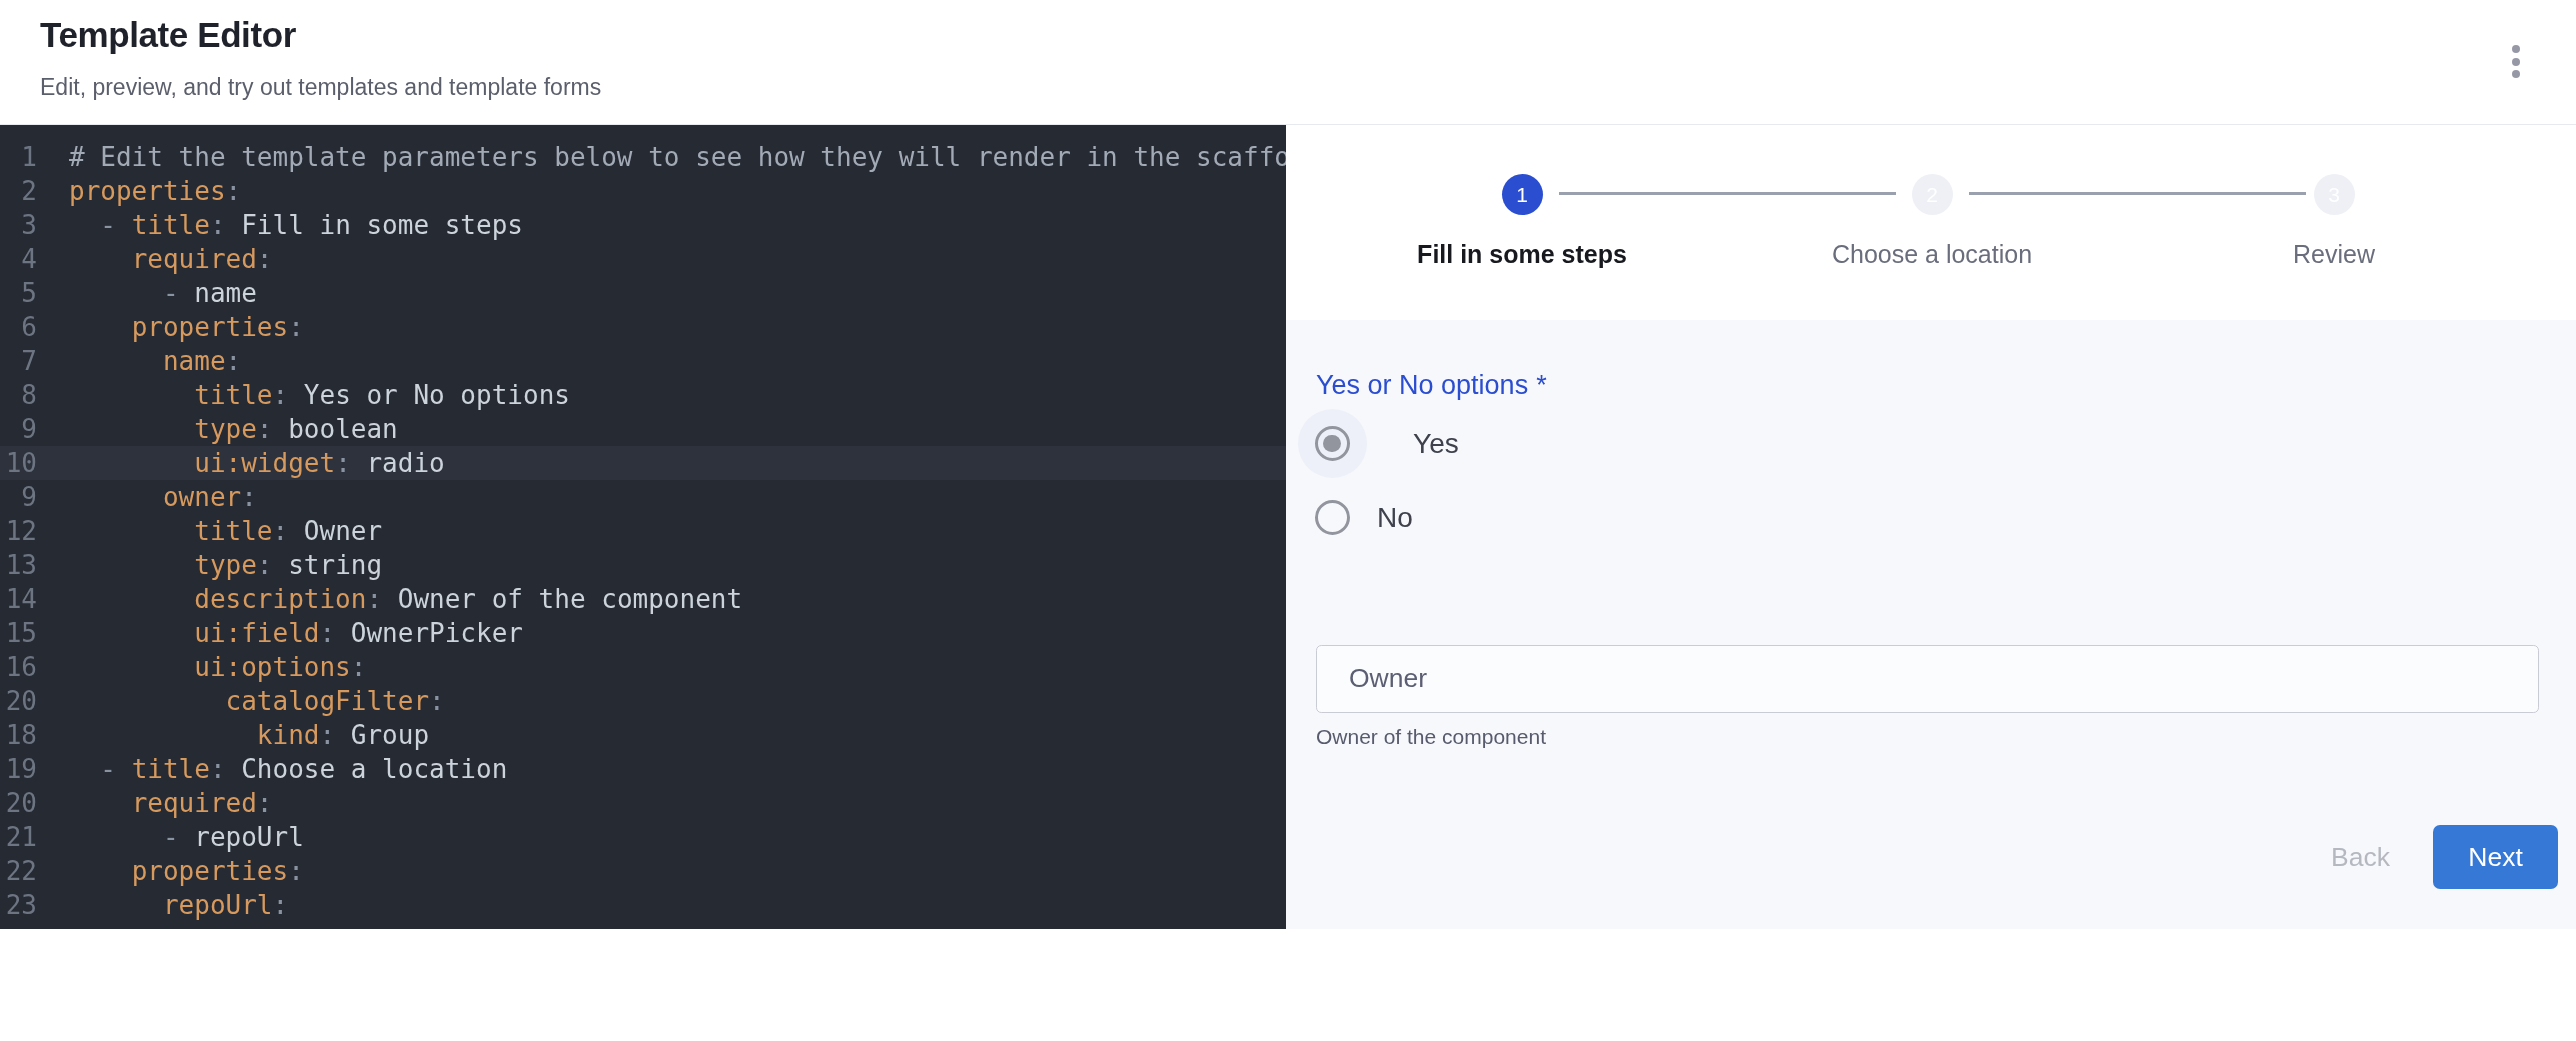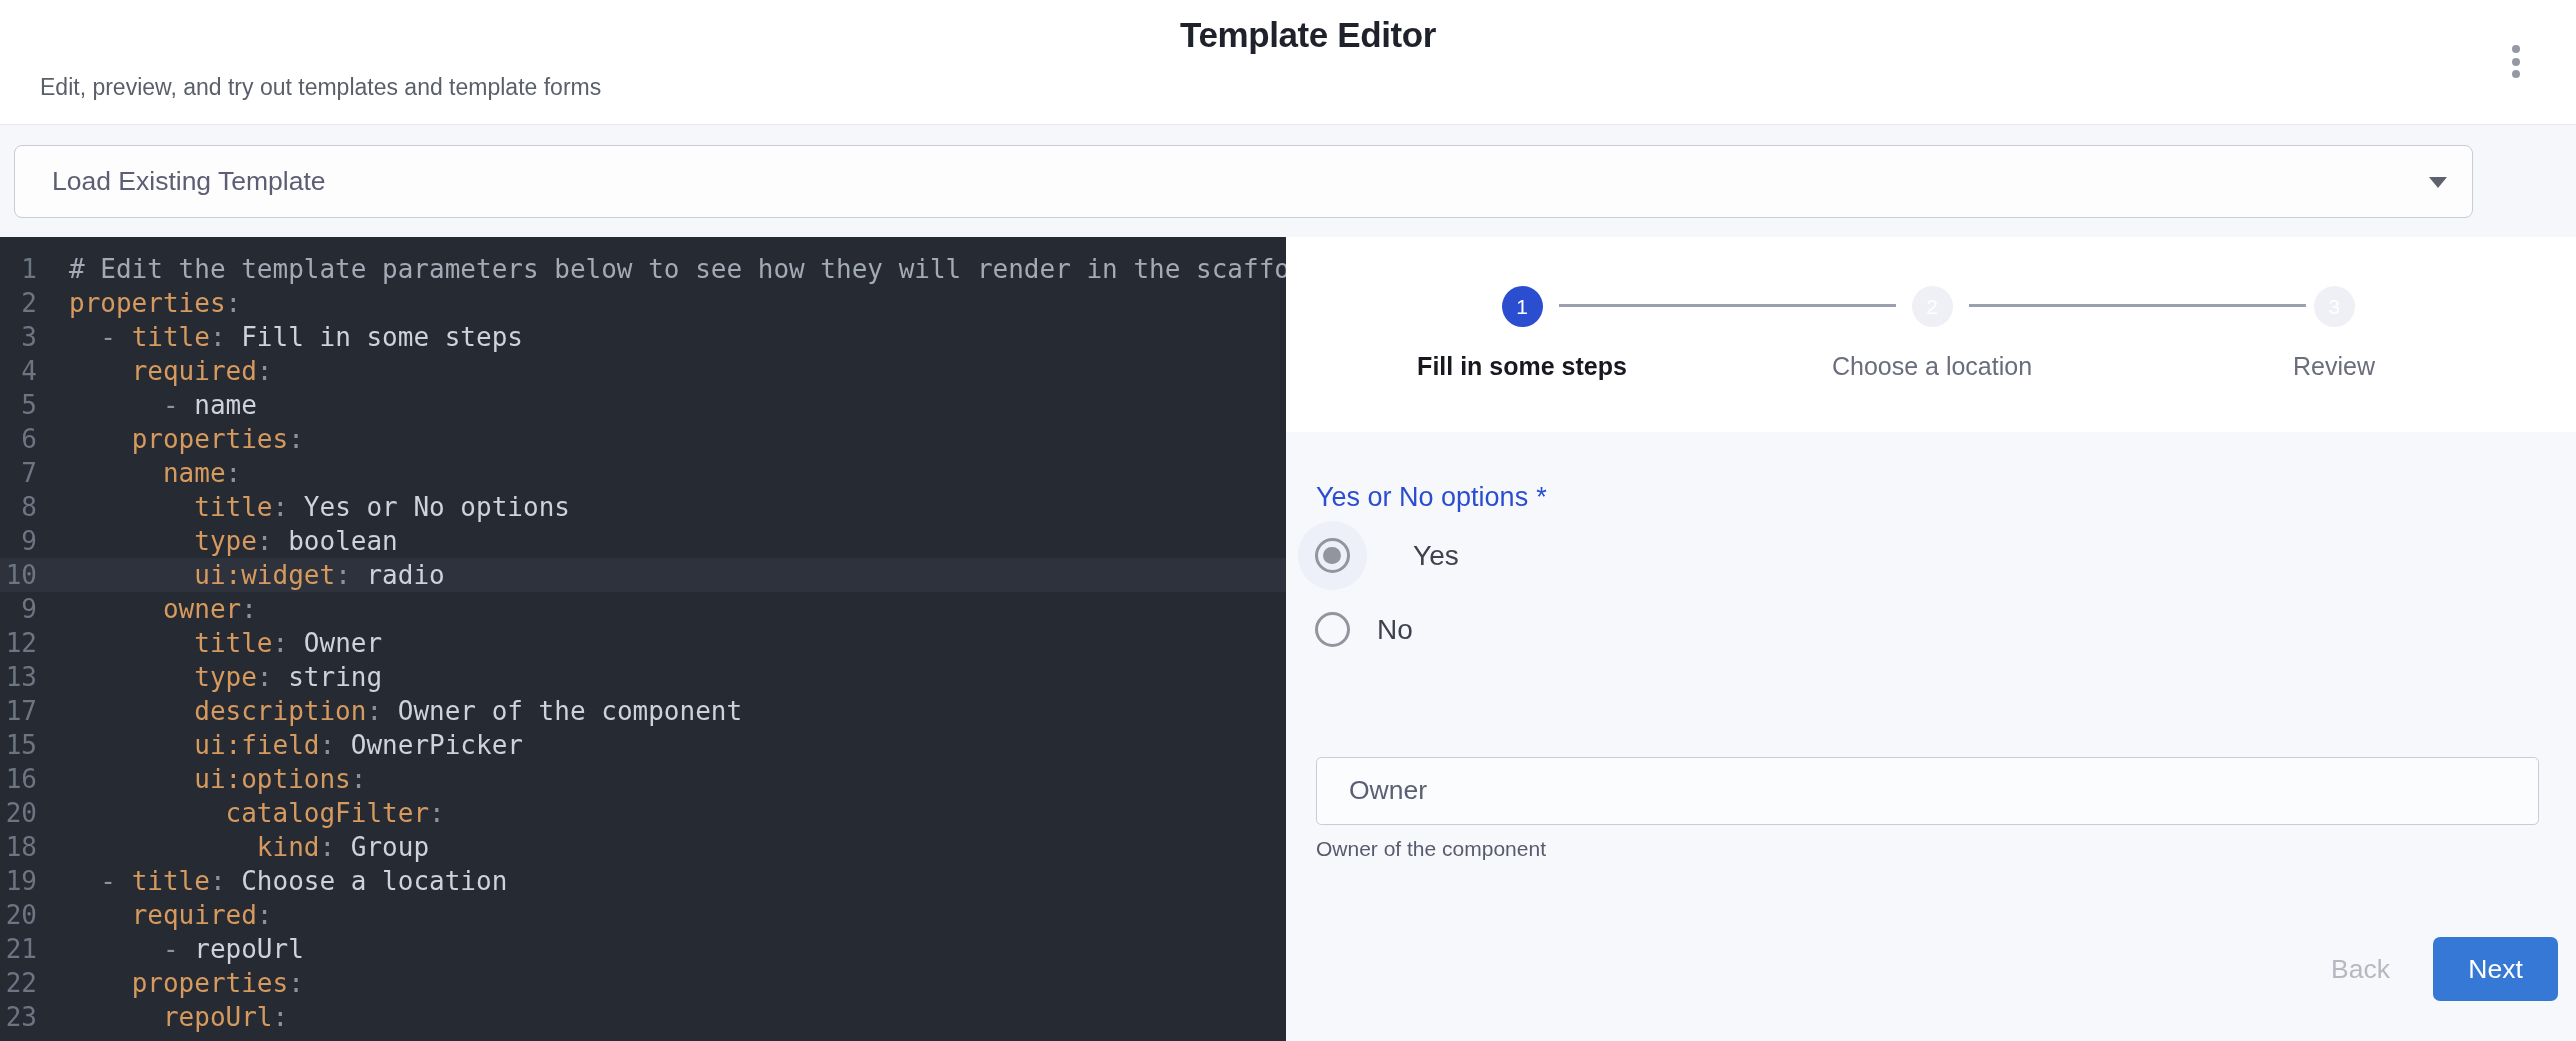--- a/index.html
+++ b/index.html
@@ -14,21 +14,21 @@
     --step-label-active:#17191f; --step-label-inactive:#696d7c;
   }
   *{box-sizing:border-box; margin:0; padding:0;}
   html,body{background:#fff;}
   .page{
     position:relative; width:2576px; height:1041px; overflow:hidden; background:#fff;
     font-family:"Liberation Sans", sans-serif;
   }
   
   .header{position:relative; height:125px; background:#fff; border-bottom:1.8px solid var(--divider); padding:14px 0 0 40px;}
-  .header h1{font-size:35px; line-height:41px; font-weight:700; color:var(--text-dark); letter-spacing:-0.4px;text-align:center;}
+  .header h1{font-size:35px; line-height:41px; font-weight:700; color:var(--text-dark); letter-spacing:-0.4px;}
   .header .subtitle{margin-top:18.6px; font-size:23px; color:var(--text-gray);}
   .kebab{position:absolute; top:44px; right:44px; width:32px; height:35px; background:none; border:none; cursor:pointer;
          display:flex; flex-direction:column; align-items:center; justify-content:center; gap:4.4px;}
   .kebab i{width:8px; height:8px; border-radius:50%; background:#9698a6; display:block;}
   
   .toolbar{position:relative; height:112px; background:var(--band-bg);}
   .select{position:absolute; left:14px; top:20.3px; width:2459px; height:73px; background:#fdfdfe;
           border:1.8px solid var(--border); border-radius:8px; cursor:pointer;}
   .select-label{position:absolute; left:37px; top:0; line-height:71px; font-size:26.5px; color:var(--label-gray);}
   .caret{position:absolute; right:25px; top:31px; width:0; height:0;
@@ -87,49 +87,37 @@
   <div class="header">
     <h1>Template Editor</h1>
     <p class="subtitle">Edit, preview, and try out templates and template forms</p>
     <button class="kebab">
       <i></i>
       <i></i>
       <i></i>
     </button>
   </div>
 
-  <div class="toolbar">
-    <div class="select">
-      <span class="select-label">Load Existing Template</span>
-      <span class="caret"></span>
-    </div>
-    <button class="close-btn">
-      <svg width="39" height="39" viewBox="0 0 44 44">
-        <line x1="8" y1="8" x2="36" y2="36" stroke="#9a9caa" stroke-width="4"></line>
-        <line x1="36" y1="8" x2="8" y2="36" stroke="#9a9caa" stroke-width="4"></line>
-      </svg>
-    </button>
-  </div>
 
   <div class="main">
     <div class="editor" id="editor">
         <div class="code-line"><span class="ln">1</span><span class="code"><span class="tok-comment"># Edit the template parameters below to see how they will render in the scaffolder form</span></span></div>
         <div class="code-line"><span class="ln">2</span><span class="code"><span class="tok-key">properties</span><span class="tok-punct">:</span></span></div>
         <div class="code-line"><span class="ln">3</span><span class="code"><span class="tok-plain">  </span><span class="tok-punct">- </span><span class="tok-key">title</span><span class="tok-punct">:</span><span class="tok-value"> Fill in some steps</span></span></div>
         <div class="code-line"><span class="ln">4</span><span class="code"><span class="tok-plain">    </span><span class="tok-key">required</span><span class="tok-punct">:</span></span></div>
         <div class="code-line"><span class="ln">5</span><span class="code"><span class="tok-plain">      </span><span class="tok-punct">- </span><span class="tok-value">name</span></span></div>
         <div class="code-line"><span class="ln">6</span><span class="code"><span class="tok-plain">    </span><span class="tok-key">properties</span><span class="tok-punct">:</span></span></div>
         <div class="code-line"><span class="ln">7</span><span class="code"><span class="tok-plain">      </span><span class="tok-key">name</span><span class="tok-punct">:</span></span></div>
         <div class="code-line"><span class="ln">8</span><span class="code"><span class="tok-plain">        </span><span class="tok-key">title</span><span class="tok-punct">:</span><span class="tok-value"> Yes or No options</span></span></div>
         <div class="code-line"><span class="ln">9</span><span class="code"><span class="tok-plain">        </span><span class="tok-key">type</span><span class="tok-punct">:</span><span class="tok-value"> boolean</span></span></div>
         <div class="code-line hl"><span class="ln">10</span><span class="code"><span class="tok-plain">        </span><span class="tok-key">ui:widget</span><span class="tok-punct">:</span><span class="tok-value"> radio</span></span></div>
         <div class="code-line"><span class="ln">9</span><span class="code"><span class="tok-plain">      </span><span class="tok-key">owner</span><span class="tok-punct">:</span></span></div>
         <div class="code-line"><span class="ln">12</span><span class="code"><span class="tok-plain">        </span><span class="tok-key">title</span><span class="tok-punct">:</span><span class="tok-value"> Owner</span></span></div>
         <div class="code-line"><span class="ln">13</span><span class="code"><span class="tok-plain">        </span><span class="tok-key">type</span><span class="tok-punct">:</span><span class="tok-value"> string</span></span></div>
-        <div class="code-line"><span class="ln">17</span><span class="code"><span class="tok-plain">        </span><span class="tok-key">description</span><span class="tok-punct">:</span><span class="tok-value"> Owner of the component</span></span></div>
+        <div class="code-line"><span class="ln">14</span><span class="code"><span class="tok-plain">        </span><span class="tok-key">description</span><span class="tok-punct">:</span><span class="tok-value"> Owner of the component</span></span></div>
         <div class="code-line"><span class="ln">15</span><span class="code"><span class="tok-plain">        </span><span class="tok-key">ui:field</span><span class="tok-punct">:</span><span class="tok-value"> OwnerPicker</span></span></div>
         <div class="code-line"><span class="ln">16</span><span class="code"><span class="tok-plain">        </span><span class="tok-key">ui:options</span><span class="tok-punct">:</span></span></div>
         <div class="code-line"><span class="ln">20</span><span class="code"><span class="tok-plain">          </span><span class="tok-key">catalogFilter</span><span class="tok-punct">:</span></span></div>
         <div class="code-line"><span class="ln">18</span><span class="code"><span class="tok-plain">            </span><span class="tok-key">kind</span><span class="tok-punct">:</span><span class="tok-value"> Group</span></span></div>
         <div class="code-line"><span class="ln">19</span><span class="code"><span class="tok-plain">  </span><span class="tok-punct">- </span><span class="tok-key">title</span><span class="tok-punct">:</span><span class="tok-value"> Choose a location</span></span></div>
         <div class="code-line"><span class="ln">20</span><span class="code"><span class="tok-plain">    </span><span class="tok-key">required</span><span class="tok-punct">:</span></span></div>
         <div class="code-line"><span class="ln">21</span><span class="code"><span class="tok-plain">      </span><span class="tok-punct">- </span><span class="tok-value">repoUrl</span></span></div>
         <div class="code-line"><span class="ln">22</span><span class="code"><span class="tok-plain">    </span><span class="tok-key">properties</span><span class="tok-punct">:</span></span></div>
         <div class="code-line"><span class="ln">23</span><span class="code"><span class="tok-plain">      </span><span class="tok-key">repoUrl</span><span class="tok-punct">:</span></span></div>
       </div>

